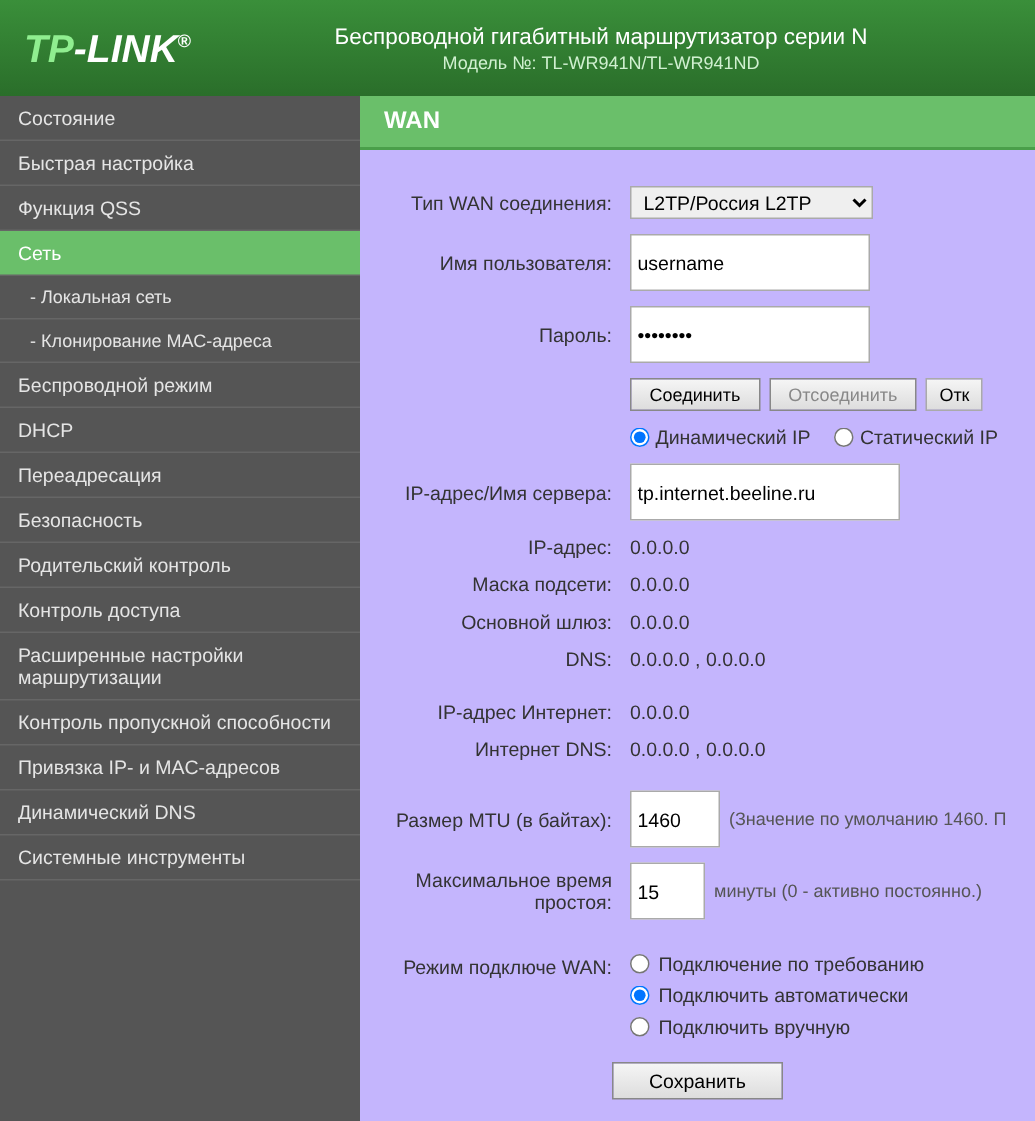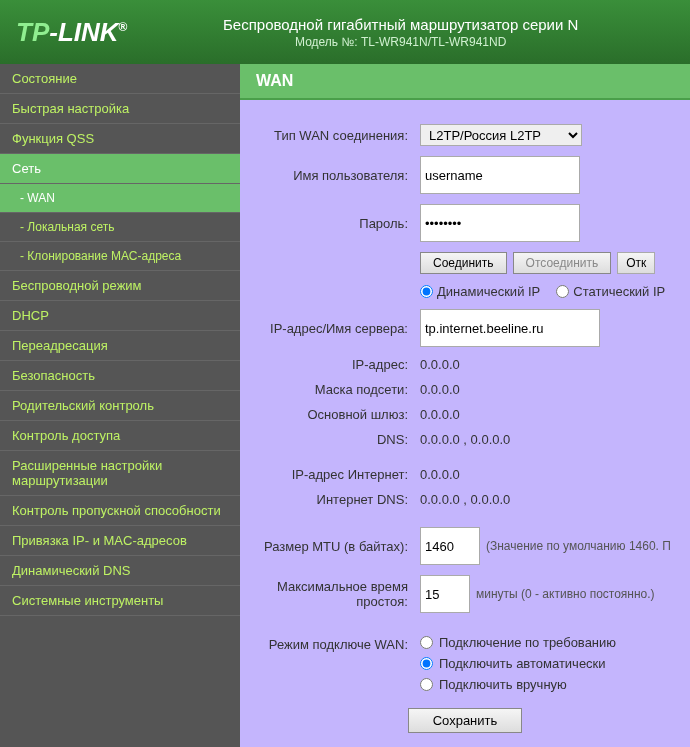--- a/index.html
+++ b/index.html
@@ -36,21 +36,21 @@
     }
 
     
     .sidebar {
       width: 240px;
       background: #555;
       flex-shrink: 0;
     }
     .sidebar-item {
       padding: 7px 12px;
-      color: #bef264;
+      color: #e5e5e5;
       font-size: 13px;
       cursor: pointer;
       border-bottom: 1px solid #666;
     }
     .sidebar-item.active {
       background: #6abf6a;
       color: white;
     }
     .sidebar-item.sub {
       padding-left: 20px;
@@ -226,21 +226,20 @@
   </div>
 </div>
 
 <div class="main-layout">
 
   <div class="sidebar">
     <div class="sidebar-item">Состояние</div>
     <div class="sidebar-item">Быстрая настройка</div>
     <div class="sidebar-item">Функция QSS</div>
     <div class="sidebar-item active">Сеть</div>
-    <div class="sidebar-item sub-active" style="background:#6abf6a;color:white;">- WAN</div>
     <div class="sidebar-item sub">- Локальная сеть</div>
     <div class="sidebar-item sub">- Клонирование МАС-адреса</div>
     <div class="sidebar-item">Беспроводной режим</div>
     <div class="sidebar-item">DHCP</div>
     <div class="sidebar-item">Переадресация</div>
     <div class="sidebar-item">Безопасность</div>
     <div class="sidebar-item">Родительский контроль</div>
     <div class="sidebar-item">Контроль доступа</div>
     <div class="sidebar-item">Расширенные настройки маршрутизации</div>
     <div class="sidebar-item">Контроль пропускной способности</div>

